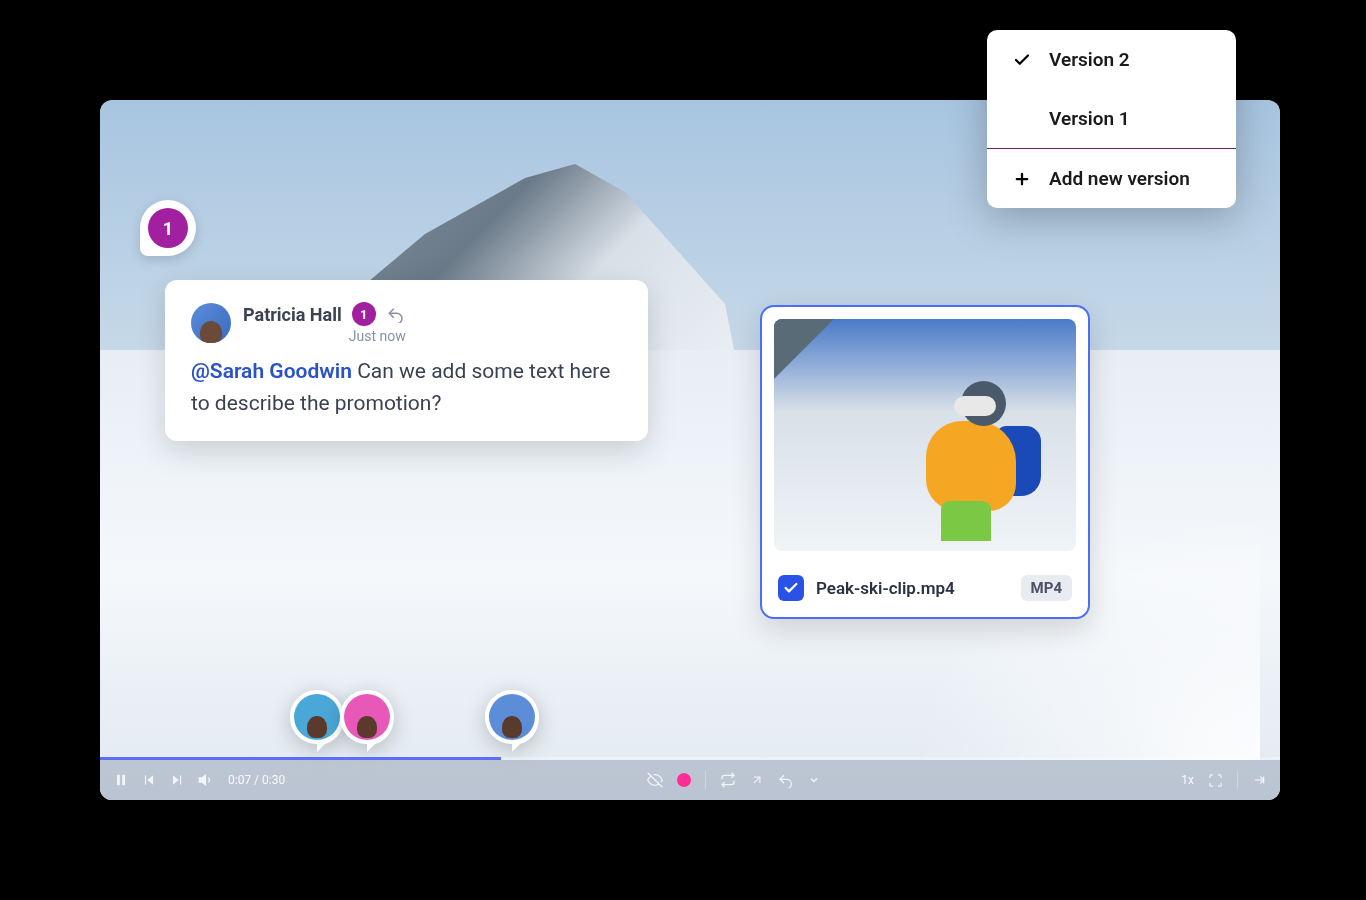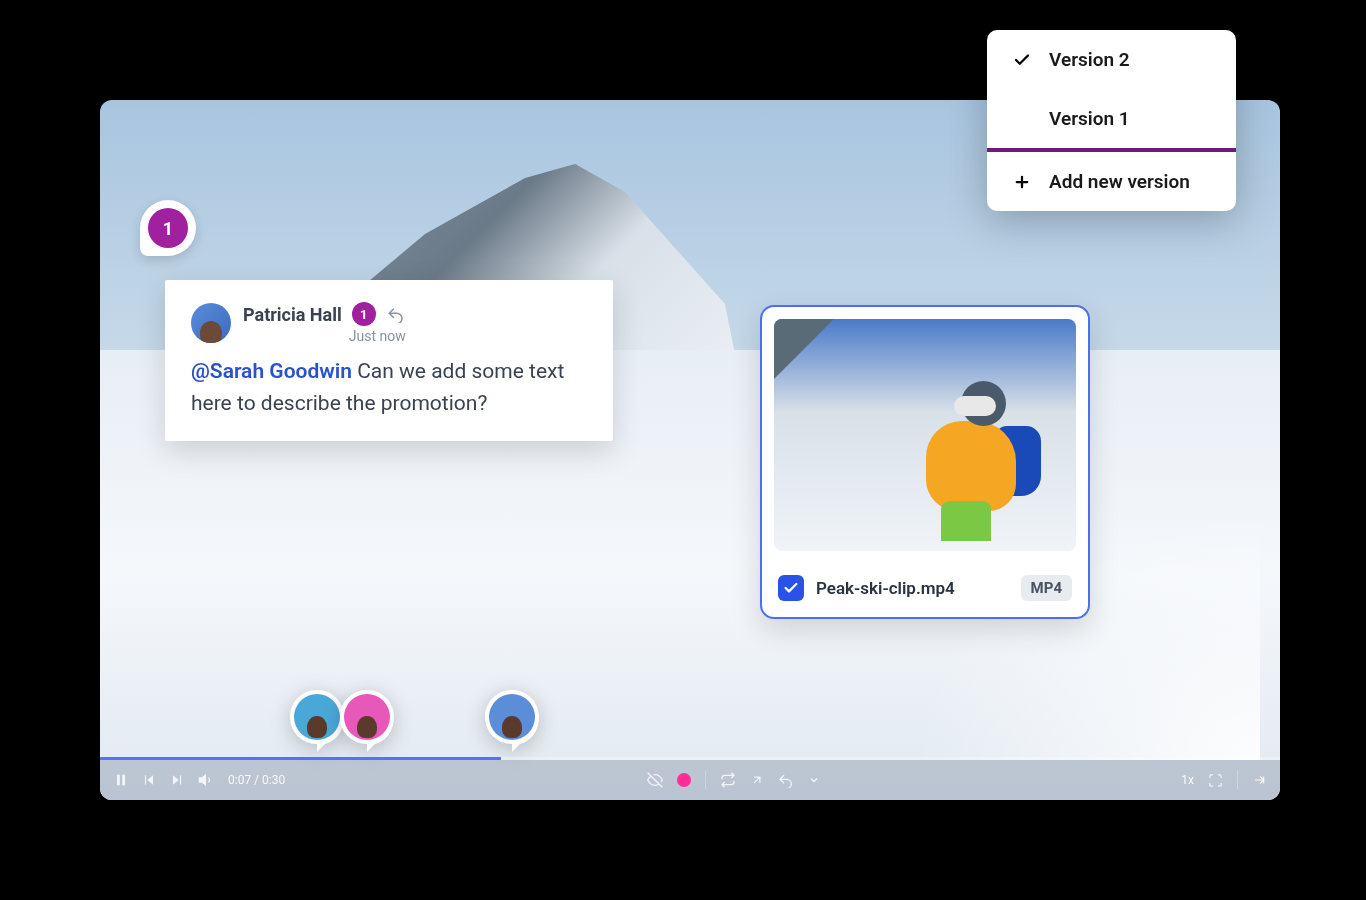--- a/index.html
+++ b/index.html
@@ -80,23 +80,23 @@
       color: #fff;
       font-weight: 700;
       font-size: 18px;
     }
     
     
     .comment-card {
       position: absolute;
       left: 65px;
       top: 180px;
-      width: 448px;
+      width: 483px;
       background: #fff;
-      border-radius: 2px;
+      border-radius: 12px;
       padding: 22px 26px;
       box-shadow: 0 10px 30px rgba(0,0,0,0.15);
     }
     .comment-header {
       display: flex;
       align-items: center;
       gap: 12px;
       margin-bottom: 12px;
     }
     .avatar {
@@ -298,21 +298,21 @@
       display: flex;
       align-items: center;
       gap: 16px;
       padding: 18px 24px;
       font-size: 19px;
       font-weight: 600;
       color: #1a1a1a;
       cursor: pointer;
     }
     .version-item:last-child {
-      border-top: 4px solid #701a75;
+      border-top: 1px solid #701a75;
     }
     .version-check {
       width: 22px;
       display: flex;
       align-items: center;
       justify-content: center;
     }
     
     
     .timeline-avatars {

